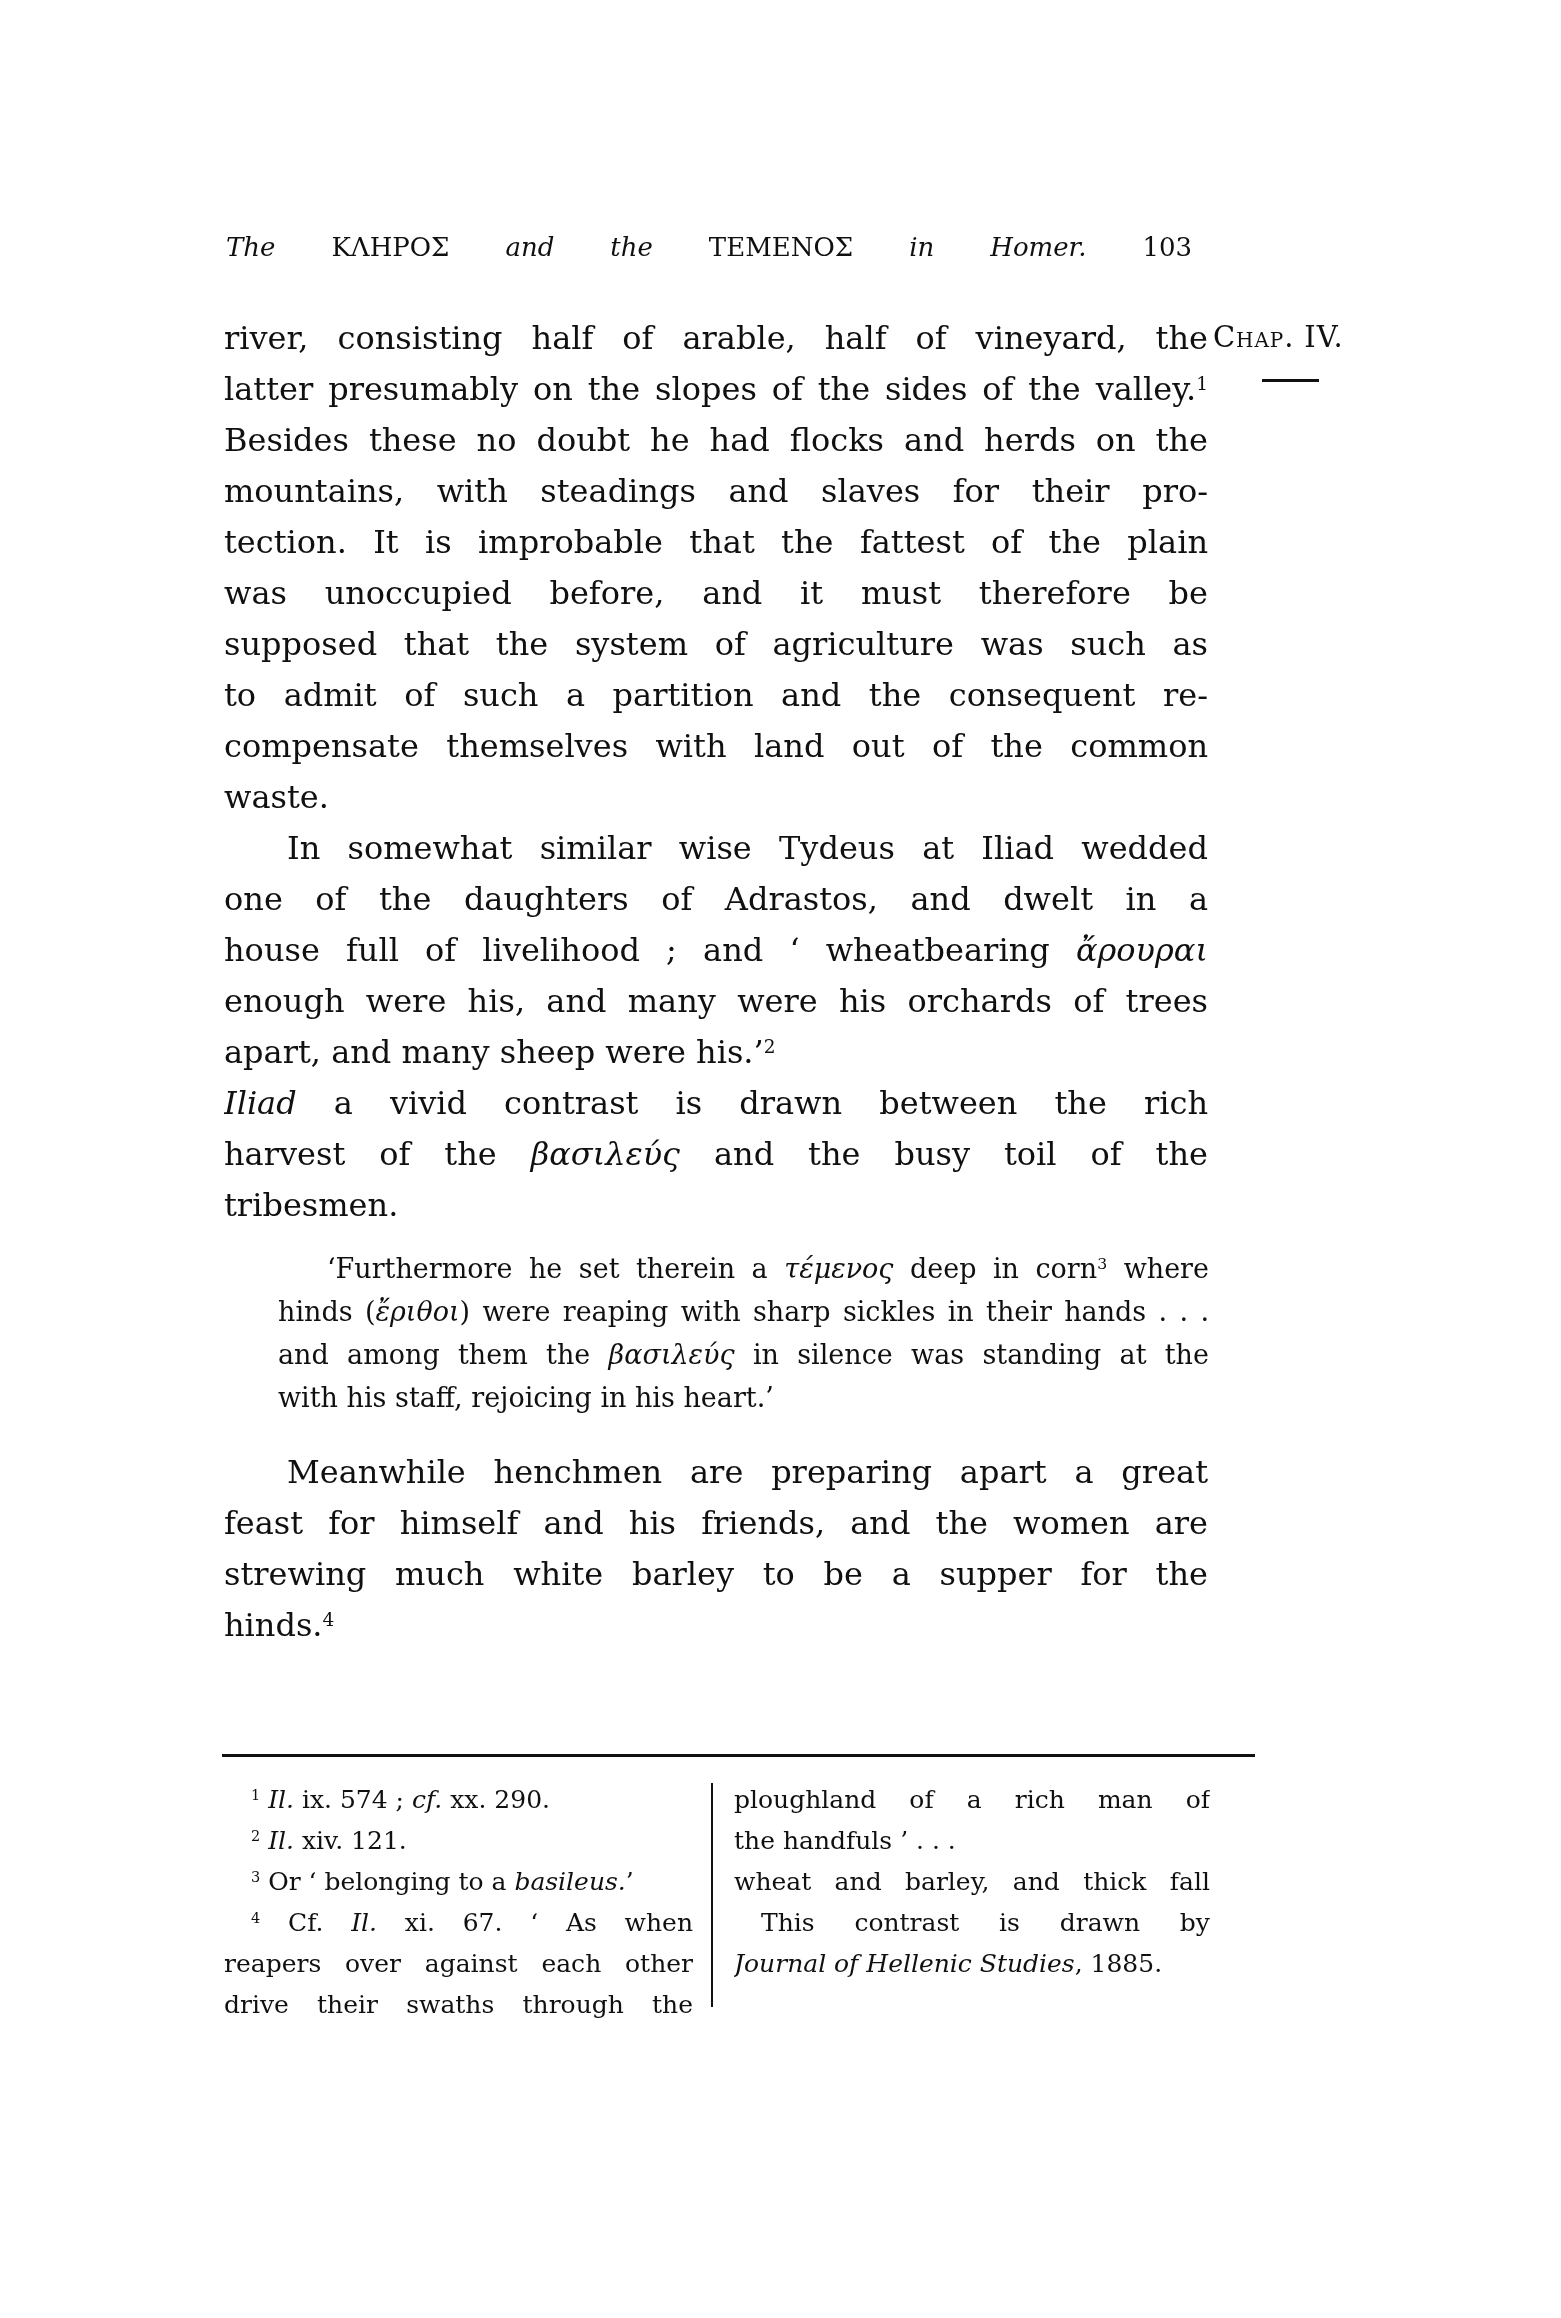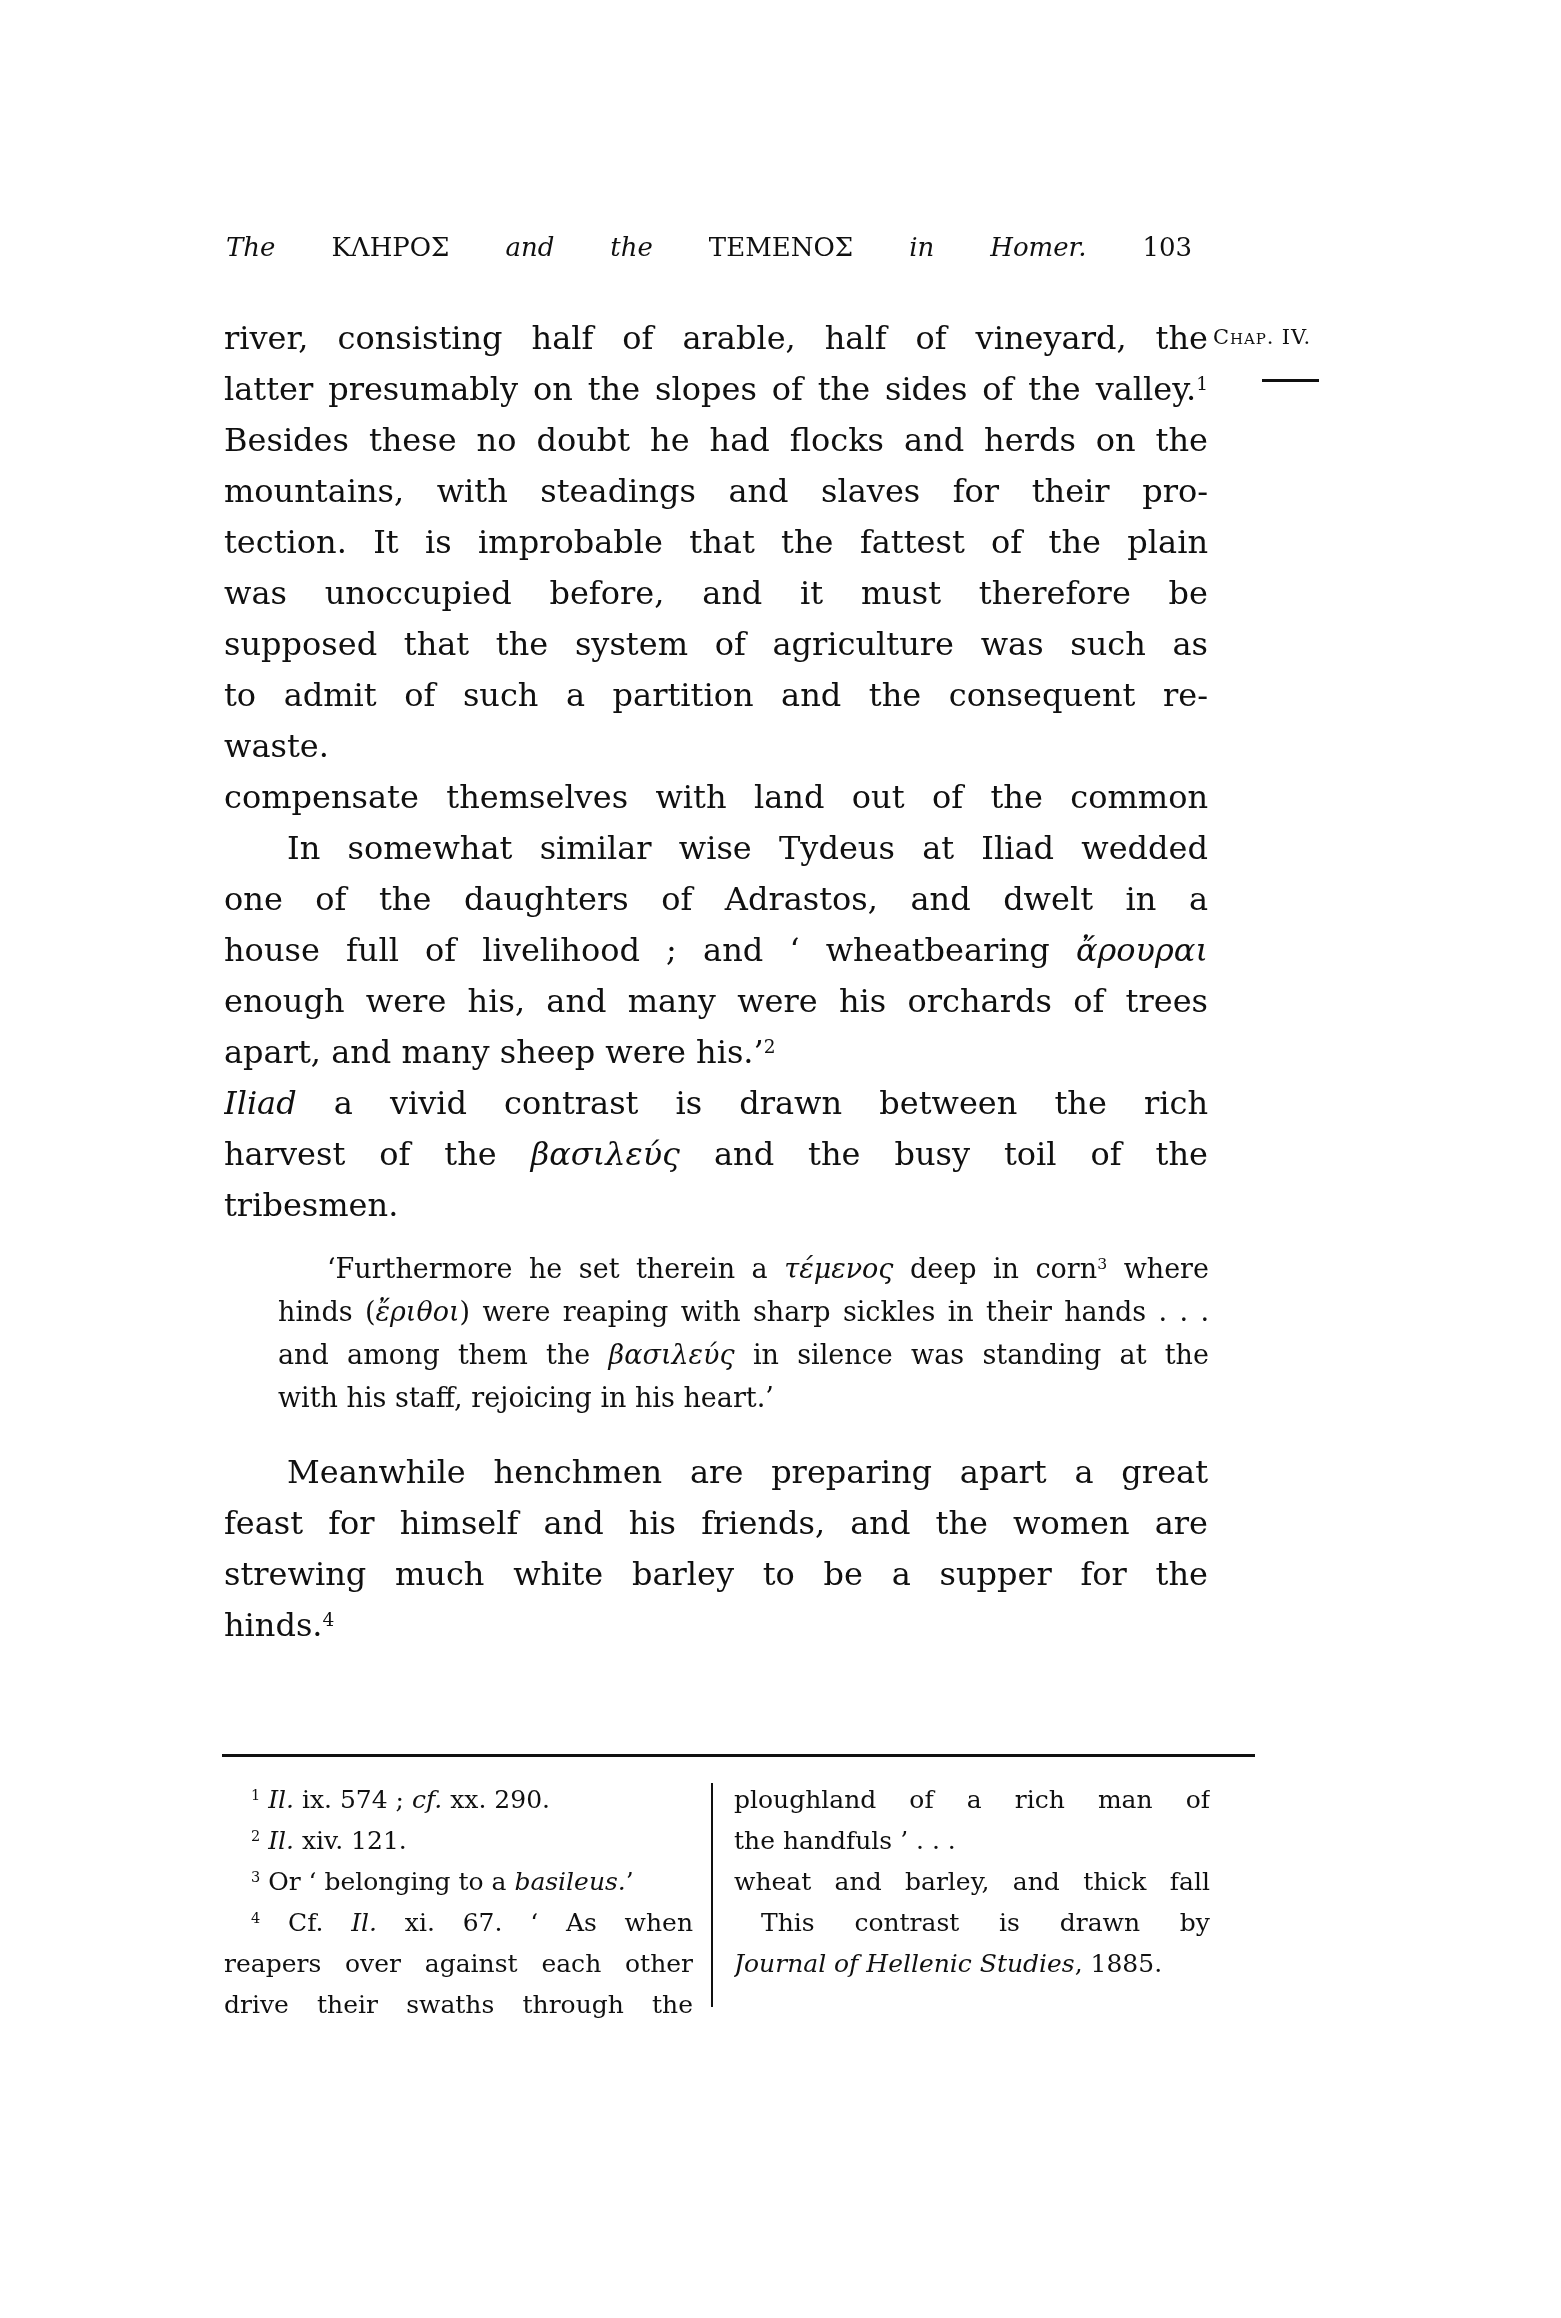--- a/index.html
+++ b/index.html
@@ -14,21 +14,21 @@
   }
   
   .running-head{
     position:absolute;left:226px;top:224px;width:966px;
     font-size:26px;line-height:47px;
     text-align:justify;text-align-last:justify;
   }
   
   .margin-note{
     position:absolute;left:1213px;top:319px;
-    font-size:21px;line-height:36px;
+    font-size:29px;line-height:36px;
     font-variant:small-caps;letter-spacing:0.9px;
   }
   .margin-rule{
     position:absolute;left:1262px;top:379px;width:57px;height:2.7px;background:#101010;
   }
   
   .body-block{
     position:absolute;left:224px;top:313px;width:984px;
     font-size:32px;
   }
@@ -72,22 +72,22 @@
   <div class="body-block">
       <div class="para body">
         <div class="line j"><span>river, consisting half of arable, half of vineyard, the</span></div>
         <div class="line j"><span>latter presumably on the slopes of the sides of the valley.</span><span class="sup">1</span></div>
         <div class="line j"><span>Besides these no doubt he had flocks and herds on the</span></div>
         <div class="line j"><span>mountains, with steadings and slaves for their pro-</span></div>
         <div class="line j"><span>tection.  It is improbable that the fattest of the plain</span></div>
         <div class="line j"><span>was unoccupied before, and it must therefore be</span></div>
         <div class="line j"><span>supposed that the system of agriculture was such as</span></div>
         <div class="line j"><span>to admit of such a partition and the consequent re-</span></div>
+        <div class="line j"><span>compensate themselves with land out of the common</span></div>
         <div class="line"><span>waste.</span></div>
-        <div class="line j"><span>compensate themselves with land out of the common</span></div>
       </div>
       <div class="para body">
         <div class="line j ind"><span>In somewhat similar wise Tydeus at Iliad wedded</span></div>
         <div class="line j"><span>one of the daughters of Adrastos, and dwelt in a</span></div>
         <div class="line j"><span>house full of livelihood ; and ‘ wheatbearing </span><span class="gr">ἄρουραι</span></div>
         <div class="line j"><span>enough were his, and many were his orchards of trees</span></div>
         <div class="line"><span>apart, and many sheep were his.’</span><span class="sup">2</span></div>
       </div>
       <div class="para body">
         <div class="line j"><span class="it">Iliad</span><span> a vivid contrast is drawn between the rich</span></div>

